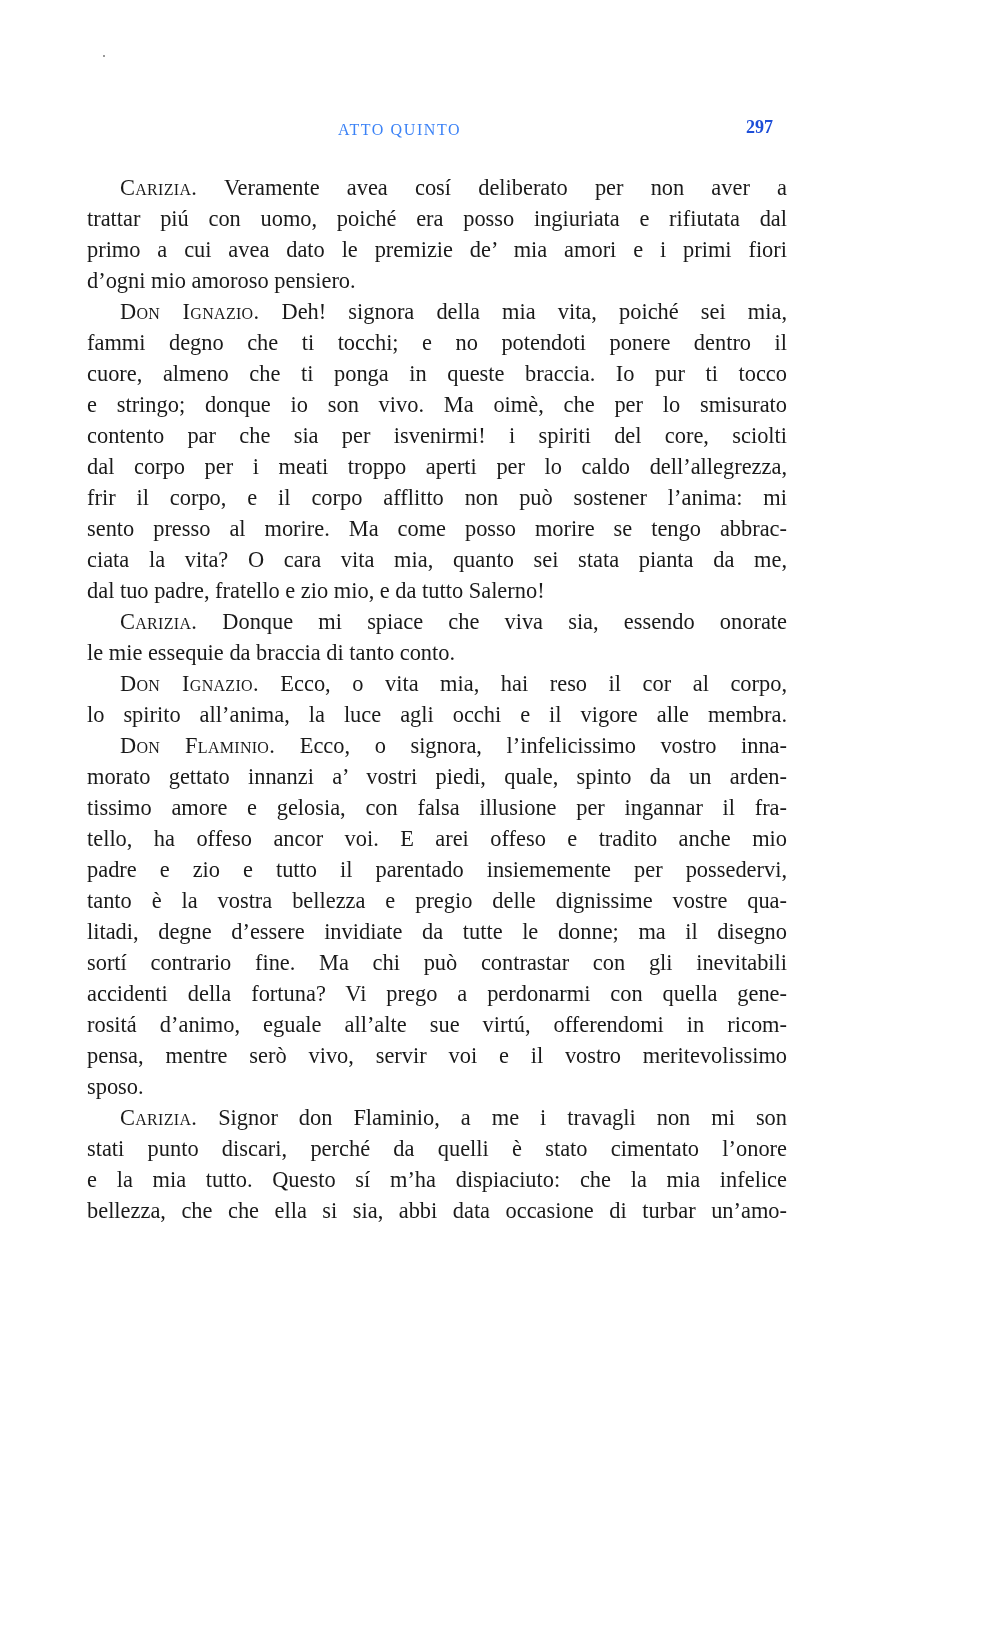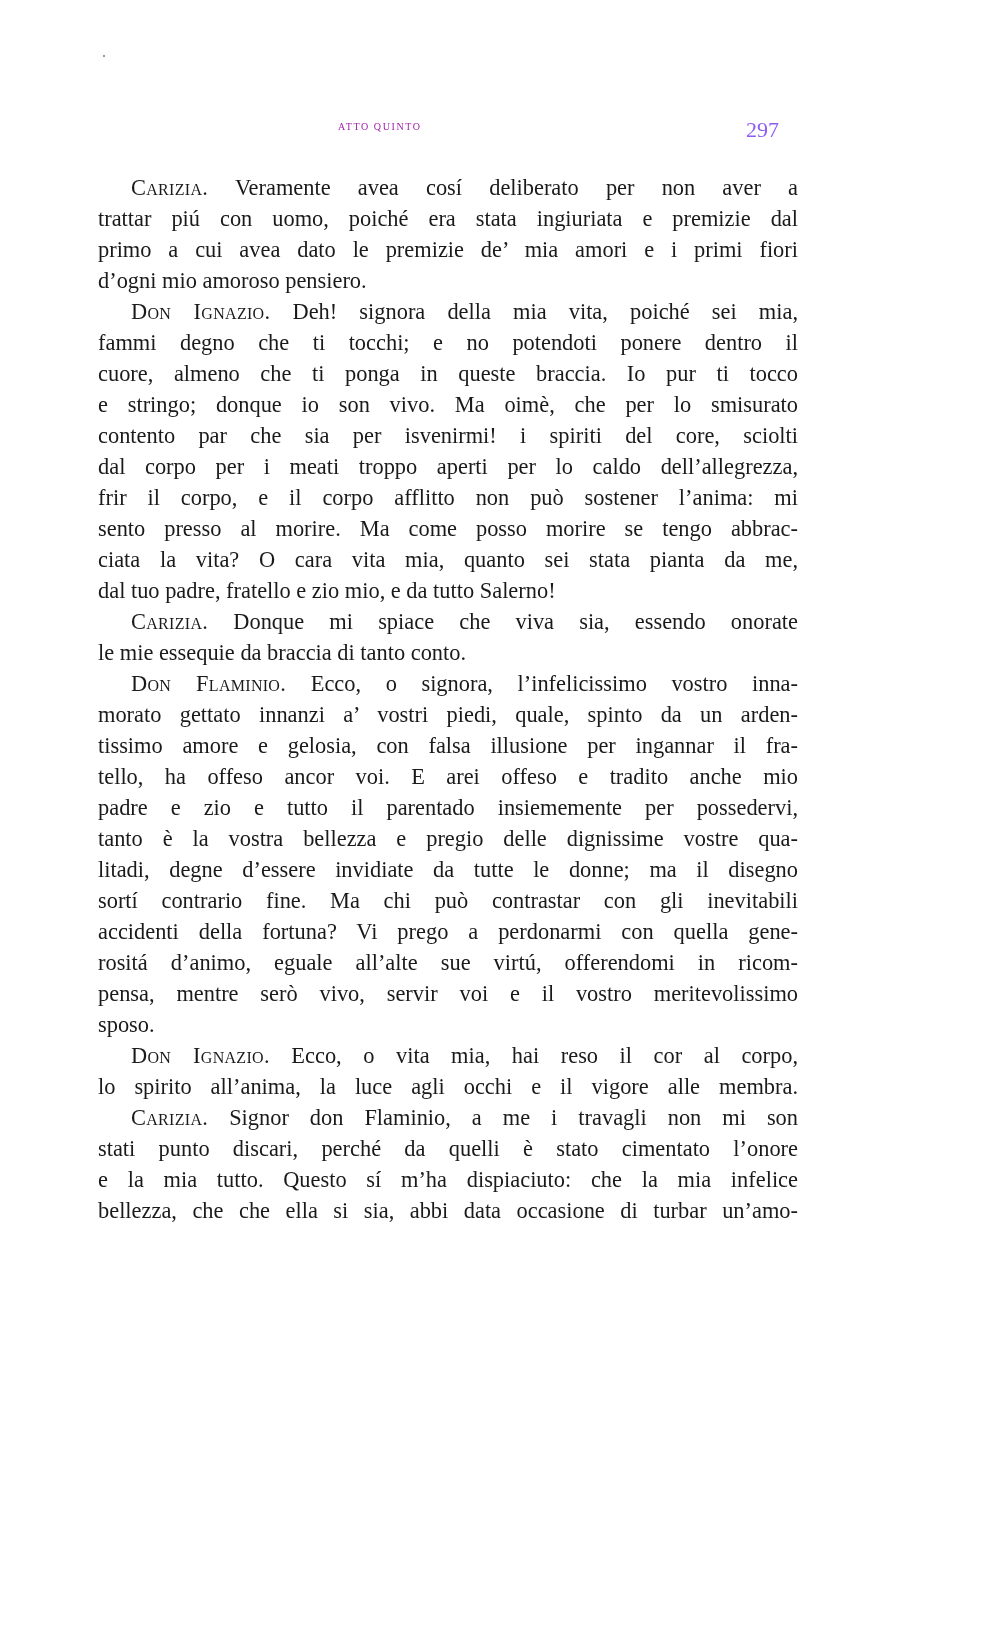--- a/index.html
+++ b/index.html
@@ -28,34 +28,35 @@
       position: absolute;
       top: 119px;
       left: 0;
       width: 1005px;
       height: 24px;
     }
     .running-title {
       position: absolute;
       left: 338px;
       top: 2px;
-      font-size: 10px;
+      font-size: 16px;
       letter-spacing: 1.6px;
-      color: #a21caf;
+      color: #3b82f6;
     }
     .page-number {
       position: absolute;
       left: 746px;
       top: -2px;
-      font-size: 22px;
-      color: #8b5cf6;
+      font-size: 18px;
+      color: #1d4ed8;
+      font-weight: bold;
     }
     .text-block {
       position: absolute;
-      left: 98px;
+      left: 87px;
       top: 172px;
       width: 700px;
     }
     .line {
       height: 31px;
       line-height: 31px;
       font-size: 22.4px;
       white-space: nowrap;
       text-align: justify;
       text-align-last: justify;
@@ -79,21 +80,21 @@
 
 <div class="running-head">
   <span class="running-title">ATTO QUINTO</span>
   <span class="page-number">297</span>
 </div>
 
 <div class="text-block">
 
   <div class="paragraph">
     <div class="line indent"><span class="speaker">Carizia.</span><span> Veramente avea cosí deliberato per non aver a</span></div>
-    <div class="line">trattar piú con uomo, poiché era stata ingiuriata e premizie dal</div>
+    <div class="line">trattar piú con uomo, poiché era posso ingiuriata e rifiutata dal</div>
     <div class="line">primo a cui avea dato le premizie de’ mia amori e i primi fiori</div>
     <div class="line last">d’ogni mio amoroso pensiero.</div>
   </div>
 
   <div class="paragraph">
     <div class="line indent"><span class="speaker">Don Ignazio.</span><span> Deh! signora della mia vita, poiché sei mia,</span></div>
     <div class="line">fammi degno che ti tocchi; e no potendoti ponere dentro il</div>
     <div class="line">cuore, almeno che ti ponga in queste braccia. Io pur ti tocco</div>
     <div class="line">e stringo; donque io son vivo. Ma oimè, che per lo smisurato</div>
     <div class="line">contento par che sia per isvenirmi! i spiriti del core, sciolti</div>
@@ -103,39 +104,39 @@
     <div class="line">ciata la vita? O cara vita mia, quanto sei stata pianta da me,</div>
     <div class="line last">dal tuo padre, fratello e zio mio, e da tutto Salerno!</div>
   </div>
 
   <div class="paragraph">
     <div class="line indent"><span class="speaker">Carizia.</span><span> Donque mi spiace che viva sia, essendo onorate</span></div>
     <div class="line last">le mie essequie da braccia di tanto conto.</div>
   </div>
 
   <div class="paragraph">
+    <div class="line indent"><span class="speaker">Don Ignazio.</span><span> Ecco, o vita mia, hai reso il cor al corpo,</span></div>
+    <div class="line">lo spirito all’anima, la luce agli occhi e il vigore alle membra.</div>
+  </div>
+
+  <div class="paragraph">
     <div class="line indent"><span class="speaker">Don Flaminio.</span><span> Ecco, o signora, l’infelicissimo vostro inna-</span></div>
     <div class="line">morato gettato innanzi a’ vostri piedi, quale, spinto da un arden-</div>
     <div class="line">tissimo amore e gelosia, con falsa illusione per ingannar il fra-</div>
     <div class="line">tello, ha offeso ancor voi. E arei offeso e tradito anche mio</div>
     <div class="line">padre e zio e tutto il parentado insiememente per possedervi,</div>
     <div class="line">tanto è la vostra bellezza e pregio delle dignissime vostre qua-</div>
     <div class="line">litadi, degne d’essere invidiate da tutte le donne; ma il disegno</div>
     <div class="line">sortí contrario fine. Ma chi può contrastar con gli inevitabili</div>
     <div class="line">accidenti della fortuna? Vi prego a perdonarmi con quella gene-</div>
     <div class="line">rositá d’animo, eguale all’alte sue virtú, offerendomi in ricom-</div>
     <div class="line">pensa, mentre serò vivo, servir voi e il vostro meritevolissimo</div>
     <div class="line last">sposo.</div>
   </div>
 
   <div class="paragraph">
-    <div class="line indent"><span class="speaker">Don Ignazio.</span><span> Ecco, o vita mia, hai reso il cor al corpo,</span></div>
-    <div class="line">lo spirito all’anima, la luce agli occhi e il vigore alle membra.</div>
-  </div>
-
-  <div class="paragraph">
     <div class="line indent"><span class="speaker">Carizia.</span><span> Signor don Flaminio, a me i travagli non mi son</span></div>
     <div class="line">stati punto discari, perché da quelli è stato cimentato l’onore</div>
     <div class="line">e la mia tutto. Questo sí m’ha dispiaciuto: che la mia infelice</div>
     <div class="line">bellezza, che che ella si sia, abbi data occasione di turbar un’amo-</div>
   </div>
 
 </div>
 
 </body></html>

